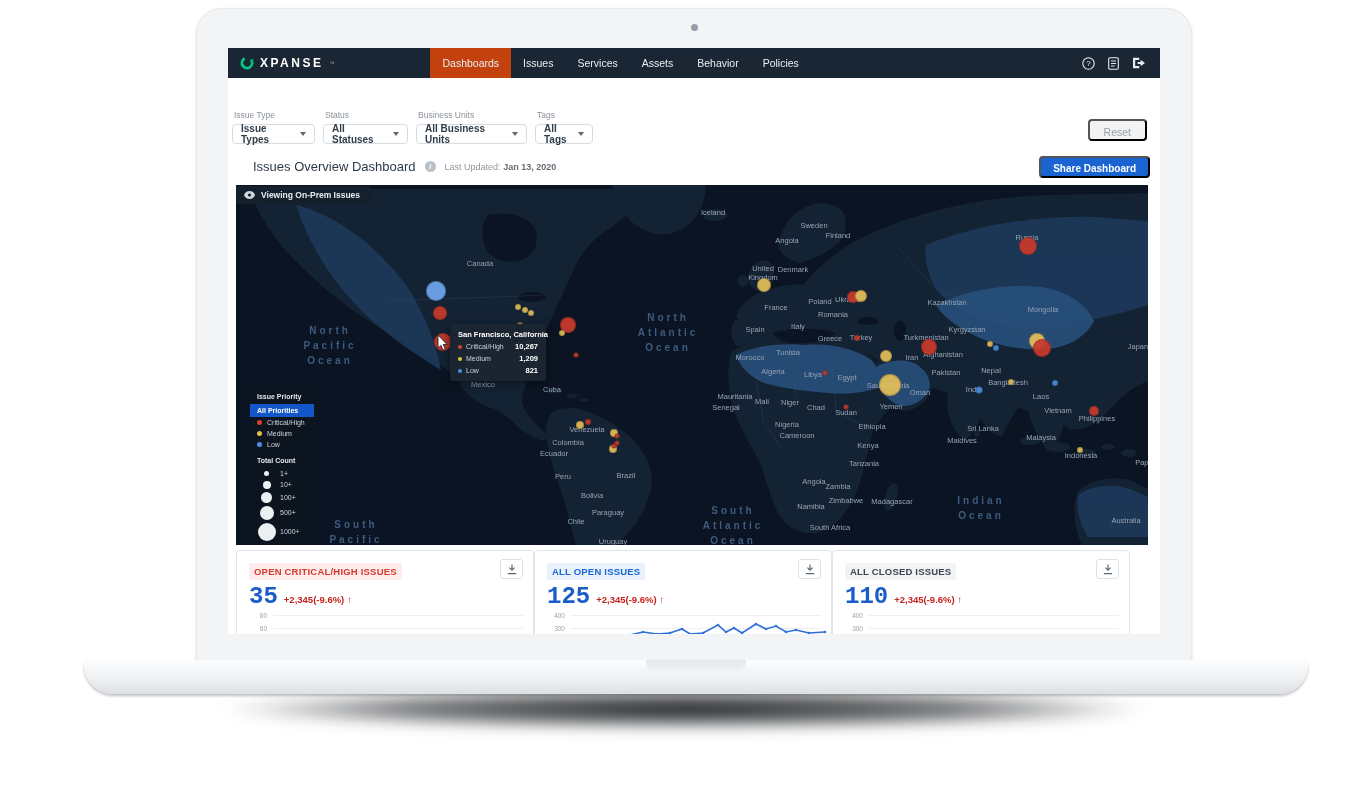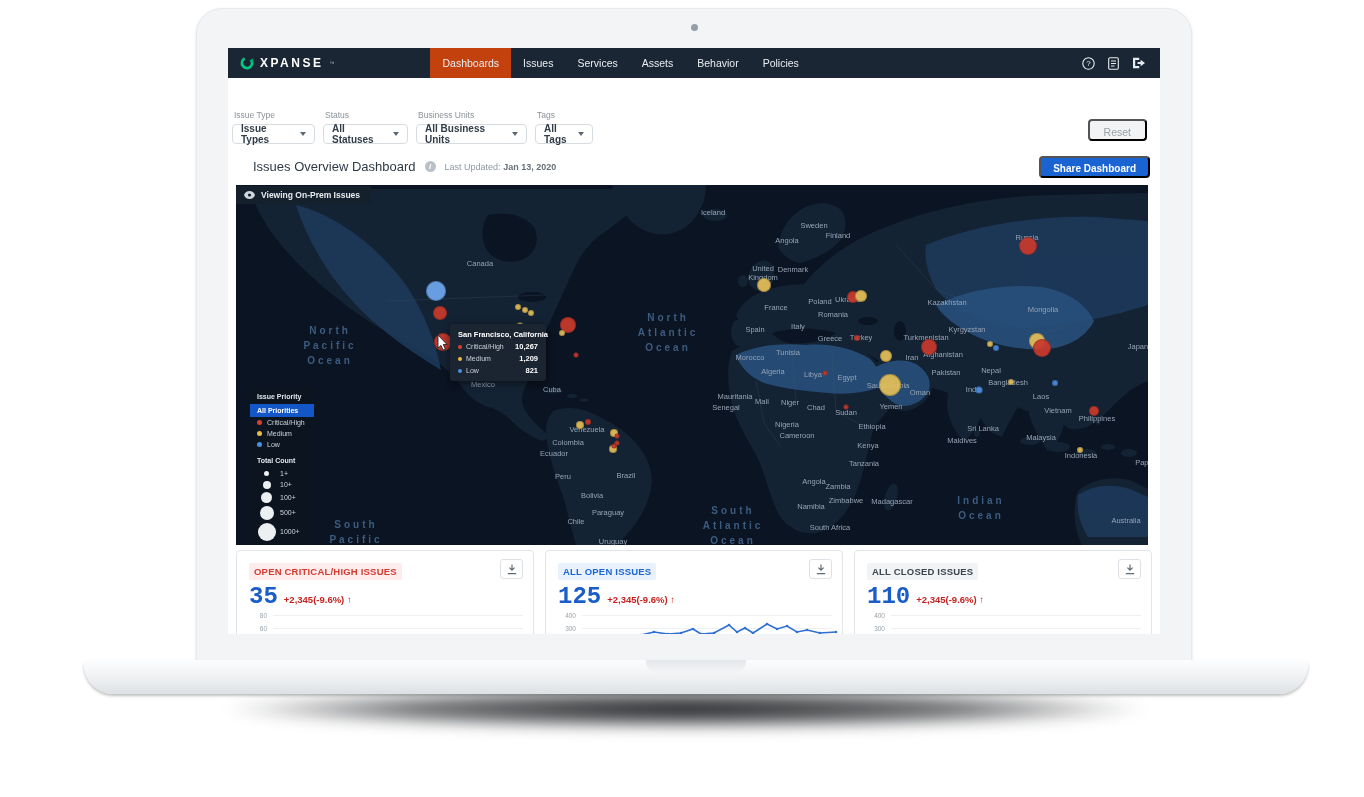--- a/index.html
+++ b/index.html
@@ -80,21 +80,21 @@
   .scircle { background:#edf0f3; border-radius:50%; }
   .tooltip { position:absolute; left:214px; top:139px; width:96px; z-index:7; background:#1b2531; border-radius:3px;
     padding:6px 8px; box-shadow:0 2px 8px rgba(0,0,0,0.55); }
   .tt-title { font-size:7.5px; font-weight:bold; color:#fff; margin-bottom:3px; white-space:nowrap; }
   .tt-row { display:flex; align-items:center; font-size:7px; color:#c9d0d8; margin-top:3px; }
   .tt-dot { width:4px; height:4px; border-radius:50%; margin-right:4px; flex:0 0 auto; }
   .tt-val { margin-left:auto; color:#fff; font-weight:bold; font-size:7.5px; }
   .cursor { position:absolute; left:201px; top:150px; z-index:8; }
 
   
-  .cards { position:absolute; left:8px; top:502px; width:916px; display:flex; gap:0;justify-content:space-between; }
+  .cards { position:absolute; left:8px; top:502px; width:916px; display:flex; gap:0; }
   .card { width:298px; height:140px; background:#fff; border:1px solid #e1e4e8; border-radius:4px;
     position:relative; padding:10px 12px; overflow:hidden; }
   .card-badge { display:inline-block; padding:3px 5px; border-radius:2px; font-size:9.5px; font-weight:bold; letter-spacing:0.2px; }
   .card-value-row { margin-top:5px; display:flex; align-items:baseline; gap:6px; }
   .card-value { font-size:24px; font-weight:bold; color:#1a5dc8; line-height:24px;font-family:Liberation Mono, monospace; }
   .card-delta { font-size:9.5px; color:#c5221f; font-weight:bold; }
   .dl-btn { position:absolute; right:10px; top:8px; width:23px; height:20px; border:1px solid #dde1e5; border-radius:3px;
     display:flex; align-items:center; justify-content:center; background:#fff; }
   .grid { position:absolute; left:12px; right:10px; top:58px; }
   .grow { display:flex; align-items:center; height:13px; gap:6px; }

